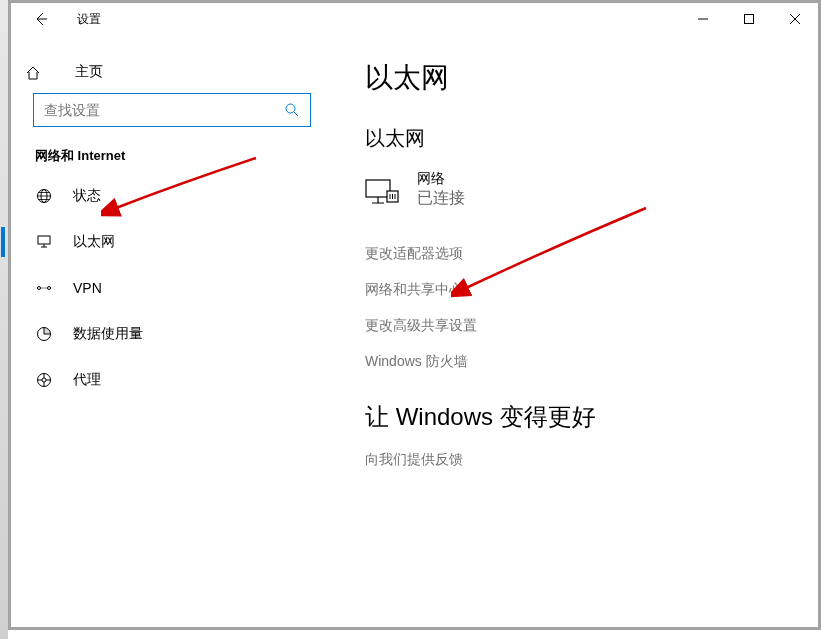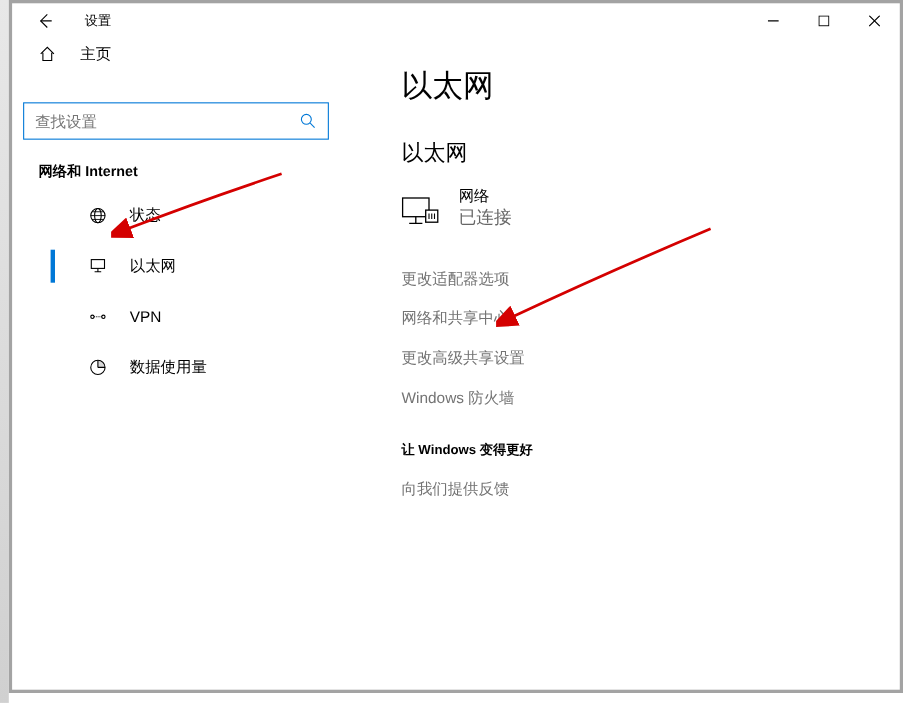--- a/index.html
+++ b/index.html
@@ -6,42 +6,42 @@
     body { width: 821px; height: 639px; background: #fff; position: relative; overflow: hidden; }
     .window { width: 813px; height: 630px; border: 3px solid #a3a3a3; background: #fff; position: relative; margin-left: 8px; }
     .left-edge { position: absolute; left: 0; top: 0; width: 8px; height: 639px; background: linear-gradient(to bottom, #e8e8e8, #d0d0d0); }
     .titlebar { height: 32px; display: flex; align-items: center; padding-left: 18px; }
     .back-btn { width: 24px; height: 24px; display: flex; align-items: center; justify-content: center; margin-right: 24px; cursor: pointer; }
     .title-text { font-size: 12px; color: #000; }
     .titlebar-right { position: absolute; right: 0; top: 0; display: flex; }
     .win-btn { width: 46px; height: 32px; display: flex; align-items: center; justify-content: center; cursor: pointer; }
     .content { display: flex; height: calc(100% - 32px); }
     .sidebar { width: 314px; padding: 6px 0 0 0; }
-    .home-row { display: flex; align-items: flex-start; height: 40px; padding-left: 24px; cursor: pointer; }
+    .home-row { display: flex; align-items: flex-end; height: 40px; padding-left: 14px; cursor: pointer; gap: 12px; }
     .home-row .icon { width: 18px; margin-right: 20px; }
     .home-row .label { font-size: 14px; }
-    .search-wrap { padding: 0 10px; margin-top: 12px; }
+    .search-wrap { padding: 0 22px; margin-top: 12px; }
     .search-box { width: 278px; height: 34px; border: 1px solid #0078d7; display: flex; align-items: center; padding: 0 10px; }
     .search-input { flex: 1; border: none; outline: none; font-size: 14px; color: #666; background: transparent; }
     .search-icon { color: #0078d7; }
     .section-title { font-size: 13px; font-weight: 600; padding: 20px 0 8px 24px; }
-    .nav-item { display: flex; align-items: center; height: 46px; padding-left: 24px; cursor: pointer; position: relative; margin-left: 45px; }
+    .nav-item { display: flex; align-items: center; height: 46px; padding-left: 24px; cursor: pointer; position: relative; }
     .nav-item .icon { width: 18px; margin-right: 20px; display: flex; align-items: center; justify-content: center; }
     .nav-item .label { font-size: 14px; }
     .nav-item.selected::before { content: ""; position: absolute; left: -10px; top: 8px; width: 4px; height: 30px; background: #0078d7; }
     .main { flex: 1; padding: 24px 0 0 40px; }
     .page-title { font-size: 28px; font-weight: 400; margin-bottom: 28px; }
     .sub-title { font-size: 20px; margin-bottom: 18px; }
     .network-row { display: flex; align-items: flex-end; margin-bottom: 36px; }
     .net-icon { width: 40px; margin-right: 12px; }
     .net-text .name { font-size: 14px; }
     .net-text .status { font-size: 16px; color: #666; }
     .related-title { font-size: 18px; margin-bottom: 18px; }
     .link { display: block; color: #737373; font-size: 14px; margin-bottom: 18px; cursor: pointer; text-decoration: none; }
-    .improve-title { font-size: 12px; margin-top: 30px; margin-bottom: 18px; font-weight: bold; }
+    .improve-title { font-size: 24px; margin-top: 30px; margin-bottom: 18px; }
     .arrow { position: absolute; pointer-events: none; }
     svg { display: block; }
   </style>
 </head>
 <body>
 
 <div class="left-edge"></div>
 
 <div class="window">
   <div class="titlebar">
@@ -133,20 +133,30 @@
         <span class="icon">
           <svg width="16" height="16" viewBox="0 0 16 16">
               <circle cx="8" cy="8" r="6.5" stroke="#000" stroke-width="1" fill="none"></circle>
               <path d="M8 1.5 A6.5 6.5 0 0 1 14.5 8 L8 8 Z" fill="#000" opacity="0.15"></path>
               <path d="M8 8 L8 1.5 M8 8 L14.5 8" stroke="#000" stroke-width="1"></path>
             </svg>
         </span>
         <span class="label">数据使用量</span>
       </div>
 
+      <div class="nav-item">
+        <span class="icon">
+          <svg width="16" height="16" viewBox="0 0 16 16">
+              <circle cx="8" cy="8" r="6.5" stroke="#000" stroke-width="1" fill="none"></circle>
+              <circle cx="8" cy="8" r="2" stroke="#000" stroke-width="1" fill="none"></circle>
+              <path d="M8 1.5 V6 M8 10 V14.5 M1.5 8 H6 M10 8 H14.5" stroke="#000" stroke-width="1"></path>
+            </svg>
+        </span>
+        <span class="label">代理</span>
+      </div>
     </div>
 
     <div class="main">
       <div class="page-title">以太网</div>
       <div class="sub-title">以太网</div>
 
       <div class="network-row">
         <span class="net-icon">
           <svg width="34" height="30" viewBox="0 0 34 30">
               <rect x="1" y="1" width="24" height="17" stroke="#000" stroke-width="1.2" fill="none"></rect>

